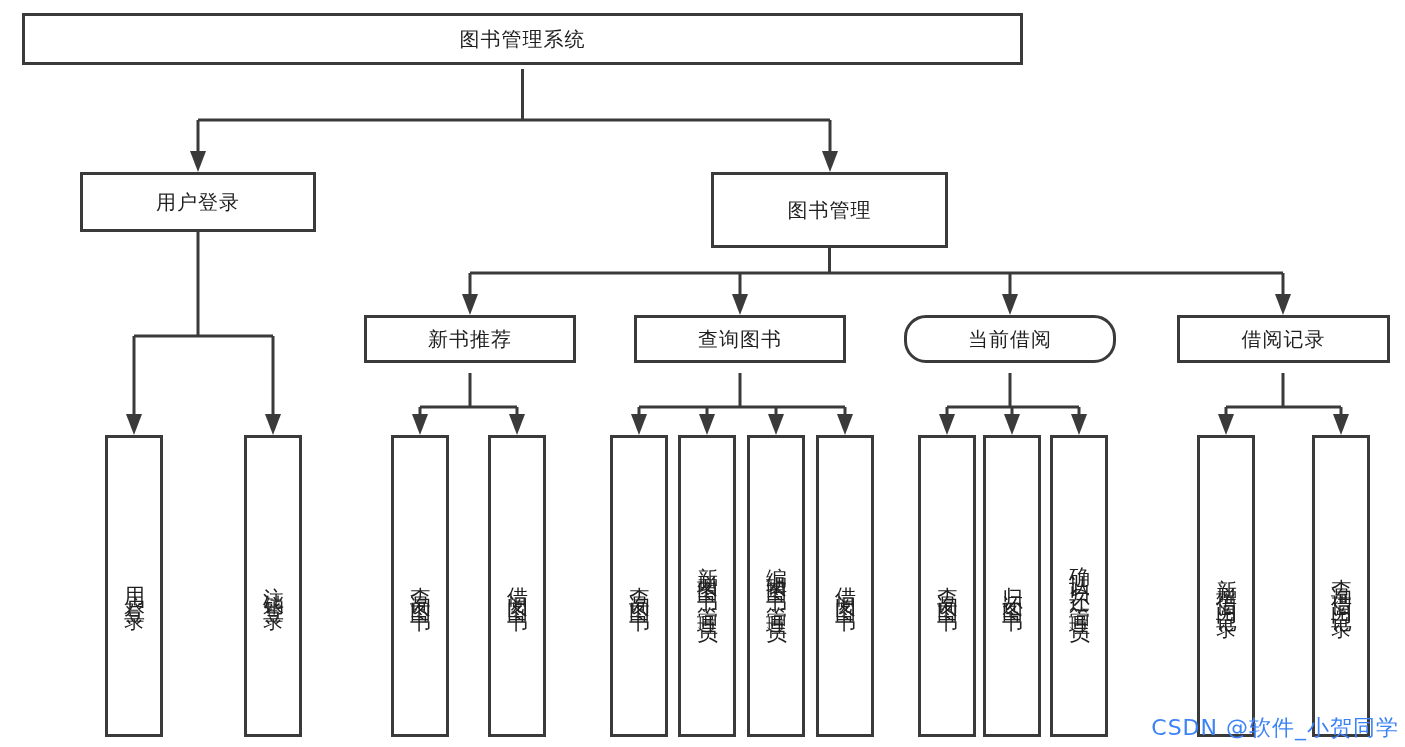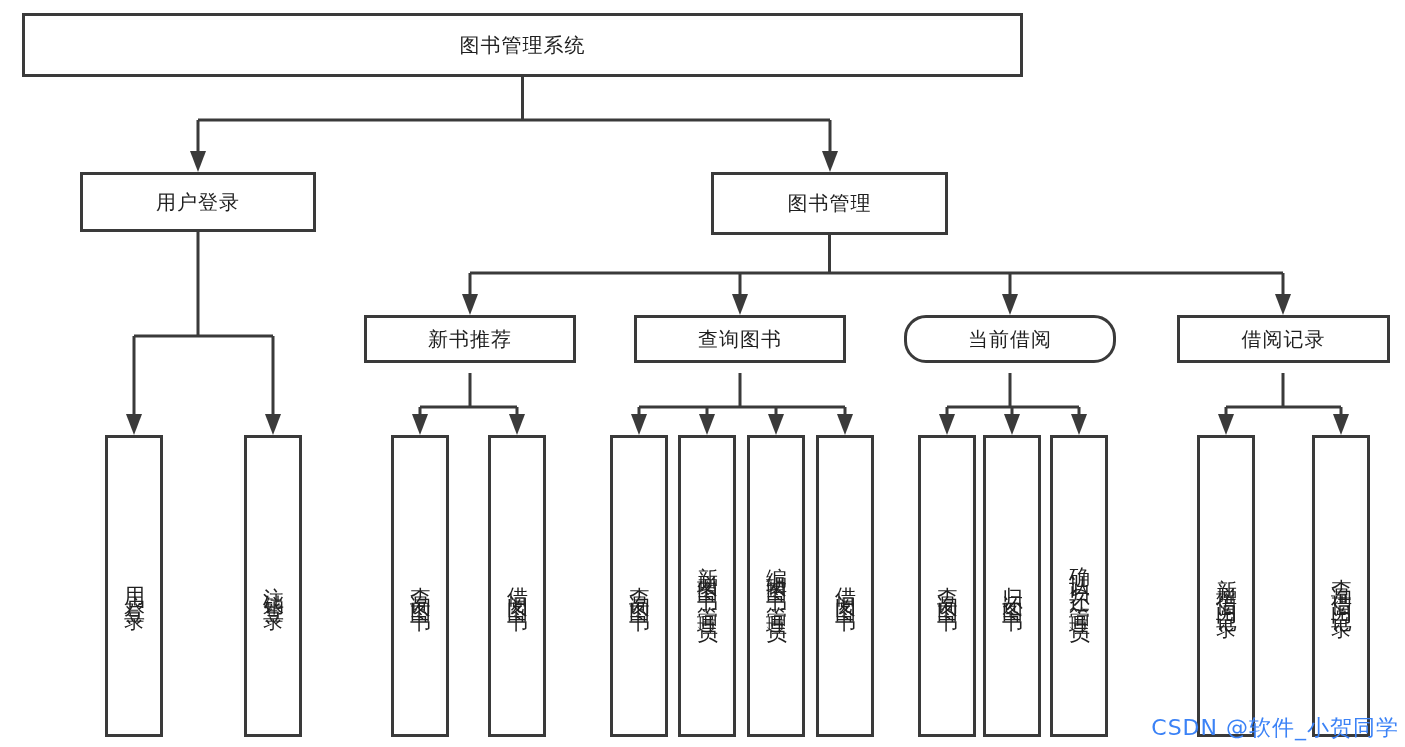--- a/index.html
+++ b/index.html
@@ -21,23 +21,23 @@
     position: absolute;
     box-sizing: border-box;
     border: 3px solid #3a3a3a;
     background: #ffffff;
     color: #1f1f1f;
     display: flex;
     align-items: center;
     justify-content: center;
   }
   .hbox { font-size: 20px; letter-spacing: 1px; }
-  .root  { left: 22px;  top: 13px;  width: 1001px; height: 64px; }
+  .root  { left: 22px;  top: 13px;  width: 1001px; height: 52px; }
   .l2-user { left: 80px;  top: 172px; width: 236px; height: 60px; }
-  .l2-book { left: 711px; top: 172px; width: 237px; height: 63px; }
+  .l2-book { left: 711px; top: 172px; width: 237px; height: 76px; }
   .l3 { top: 315px; height: 48px; }
   .l3-new     { left: 364px;  width: 212px; }
   .l3-borrow  { left: 634px;  width: 212px; }
   .l3-current { left: 904px;  width: 212px; border-radius: 22px; }
   .l3-record  { left: 1177px; width: 213px; }
   .leaf {
     top: 435px;
     height: 302px;
     width: 58px;
     writing-mode: vertical-rl;

